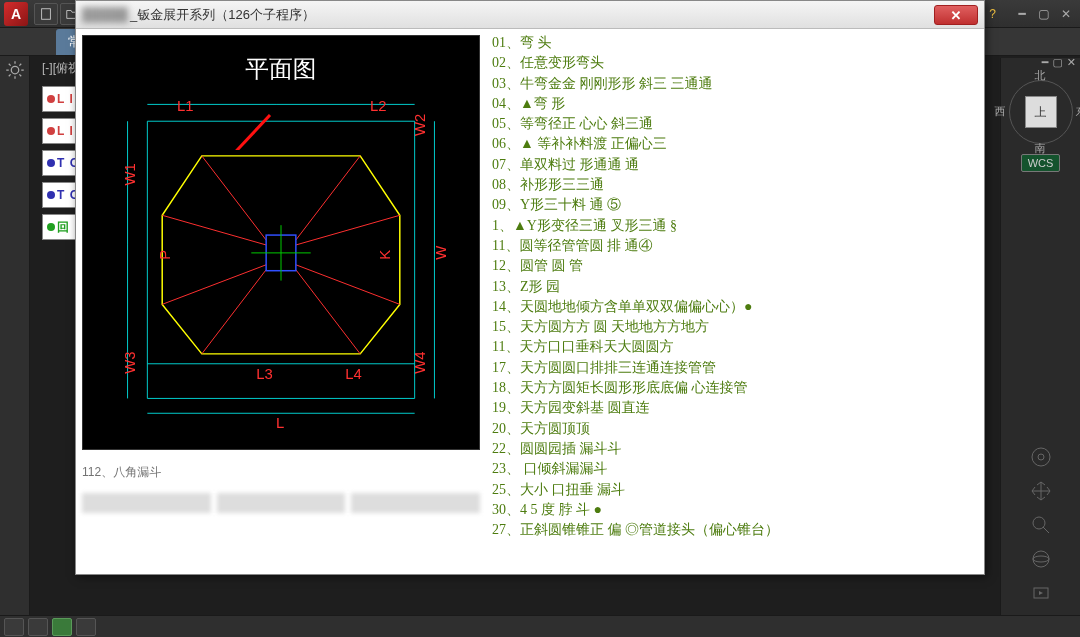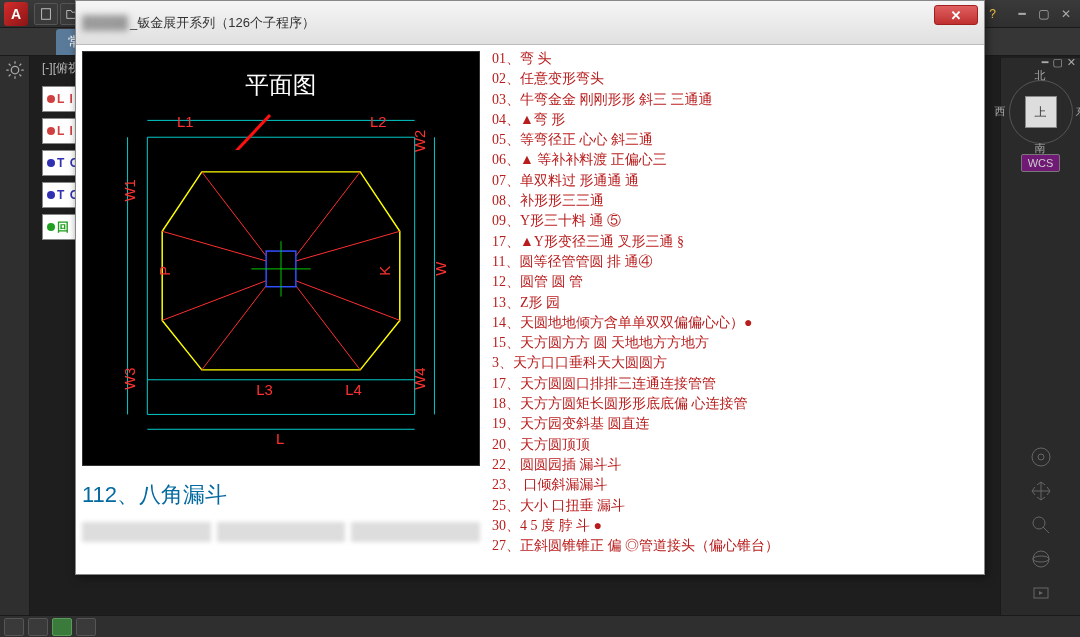--- a/index.html
+++ b/index.html
@@ -36,47 +36,47 @@
   .view-tab { position: absolute; top: 4px; left: 12px; color: #bbb; font-size: 12px; z-index: 2; }
   
   
   .palette { position: absolute; top: 30px; left: 12px; display: flex; flex-direction: column; gap: 6px; z-index: 3; }
   .pal-btn { width: 64px; height: 26px; background: #fff; border: 1px solid #888; display: flex; align-items: center; padding: 0 4px; gap: 2px; cursor: pointer; }
   .pal-btn .dot { width: 8px; height: 8px; border-radius: 50%; }
   .pal-btn .txt { font-size: 12px; letter-spacing: 1px; font-weight: bold; }
   
   
   .dialog { position: absolute; top: 0px; left: 75px; width: 910px; height: 575px; background: #fff; border: 1px solid #888; box-shadow: 2px 2px 8px rgba(0,0,0,0.5); z-index: 5; display: flex; flex-direction: column; }
-  .dlg-title { height: 44px; background: linear-gradient(#f5f5f5, #e0e0e0); border-bottom: 1px solid #bbb; display: flex; align-items: center; padding: 0 6px; font-size: 13px; color: #333; position: relative; }
+  .dlg-title { height: 28px; background: linear-gradient(#f5f5f5, #e0e0e0); border-bottom: 1px solid #bbb; display: flex; align-items: center; padding: 0 6px; font-size: 13px; color: #333; position: relative; }
   .dlg-title .blur { filter: blur(3px); color: #999; margin-right: 2px; }
   .dlg-close { position: absolute; right: 6px; top: 4px; width: 44px; height: 20px; background: linear-gradient(#e06060, #c03030); border: 1px solid #a02020; border-radius: 3px; display: flex; align-items: center; justify-content: center; color: #fff; font-weight: bold; cursor: pointer; }
   .dlg-body { flex: 1; display: flex; overflow: hidden; }
   
   
   .dlg-left { width: 410px; padding: 6px; display: flex; flex-direction: column; }
   .drawing-box { flex: 0 0 415px; background: #000; position: relative; overflow: hidden; border: 1px solid #333; }
-  .dlg-left-label { margin-top: 12px; font-size: 22px; color: #0369a1; padding: 2px 0; }
+  .dlg-left-label { margin-top: 12px; font-size: 12px; color: #737373; padding: 2px 0; }
   .dlg-left-blurs { display: flex; gap: 6px; margin-top: 10px; }
   .dlg-left-blurs div { flex: 1; height: 20px; background: #ddd; filter: blur(2px); }
   
   
-  .dlg-right { flex: 1; padding: 4px 2px 4px 6px; overflow-y: scroll; font-size: 14px; color: #b91c1c; line-height: 1.45; font-family: "SimSun", serif; }
+  .dlg-right { flex: 1; padding: 4px 2px 4px 6px; overflow-y: scroll; font-size: 14px; color: #4d7c0f; line-height: 1.45; font-family: "SimSun", serif; }
   .dlg-right div { white-space: nowrap; }
   
   
   .drawing-box svg { width: 100%; height: 100%; }
   
   
   .right-panel { width: 80px; background: #2a2a2a; border-left: 1px solid #1a1a1a; position: absolute; right: 0; top: 58px; bottom: 22px; display: flex; flex-direction: column; align-items: center; padding-top: 8px; gap: 6px; z-index: 1; }
   .right-panel .docctrl { position: absolute; top: -2px; right: 4px; color: #aaa; font-size: 11px; display: flex; gap: 4px; }
   .viewcube { width: 64px; height: 64px; position: relative; margin-top: 14px; }
   .viewcube .ring { position: absolute; inset: 0; border: 1px solid #555; border-radius: 50%; }
   .viewcube .face { position: absolute; left: 16px; top: 16px; width: 32px; height: 32px; background: #ddd; border: 1px solid #888; display: flex; align-items: center; justify-content: center; font-size: 12px; color: #333; }
   .viewcube .lbl { position: absolute; font-size: 11px; color: #aaa; }
-  .wcs-badge { background: #701a75; color: #ccc; padding: 2px 6px; border-radius: 2px; font-size: 11px; margin-top: 4px; border:1px solid #777; }
+  .wcs-badge { background: #14532d; color: #ccc; padding: 2px 6px; border-radius: 2px; font-size: 11px; margin-top: 4px; border:1px solid #777; }
   .nav-icons { margin-top: auto; display: flex; flex-direction: column; gap: 10px; color: #666; align-items: center; padding-bottom: 10px; }
   .nav-icons svg { width: 24px; height: 24px; }
   
   
   .statusbar { position: absolute; bottom: 0; left: 0; right: 0; height: 22px; background: #2f2f2f; border-top: 1px solid #1a1a1a; display: flex; align-items: center; padding: 0 4px; gap: 4px; }
   .sb-btn { width: 20px; height: 18px; background: #3a3a3a; border: 1px solid #555; border-radius: 2px; cursor: pointer; }
   .sb-green { background: #3a7a3a; border-color: #5a9a5a; }
   
   
   .arrow-overlay { position: absolute; inset: 0; pointer-events: none; z-index: 10; }
@@ -319,27 +319,27 @@
     <div class="dlg-right" id="dlg-list">
         <div>01、弯    头</div>
         <div>02、任意变形弯头</div>
         <div>03、牛弯金金  刚刚形形  斜三  三通通</div>
         <div>04、▲弯    形</div>
         <div>05、等弯径正  心心  斜三通</div>
         <div>06、▲ 等补补料渡  正偏心三</div>
         <div>07、单双料过  形通通  通</div>
         <div>08、补形形三三通</div>
         <div>09、Y形三十料  通  ⑤</div>
-        <div>17、▲Y形变径三通  叉形三通  §</div>
+        <div>1、▲Y形变径三通  叉形三通  §</div>
         <div>11、圆等径管管圆    排    通④</div>
         <div>12、圆管    圆  管</div>
         <div>13、Z形    园</div>
         <div>14、天圆地地倾方含单单双双偏偏心心）●</div>
         <div>15、天方圆方方  圆  天地地方方地方</div>
-        <div>3、天方口口垂科天大圆圆方</div>
+        <div>11、天方口口垂科天大圆圆方</div>
         <div>17、天方圆圆口排排三连通连接管管</div>
         <div>18、天方方圆矩长圆形形底底偏  心连接管</div>
         <div>19、天方园变斜基  圆直连</div>
         <div>20、天方圆顶顶</div>
         <div>22、圆圆园插  漏斗斗</div>
         <div>23、      口倾斜漏漏斗</div>
         <div>25、大小  口扭垂  漏斗</div>
         <div>30、4 5 度    脖  斗  ●</div>
         <div>27、正斜圆锥锥正    偏  ◎管道接头（偏心锥台）</div>
       </div>

